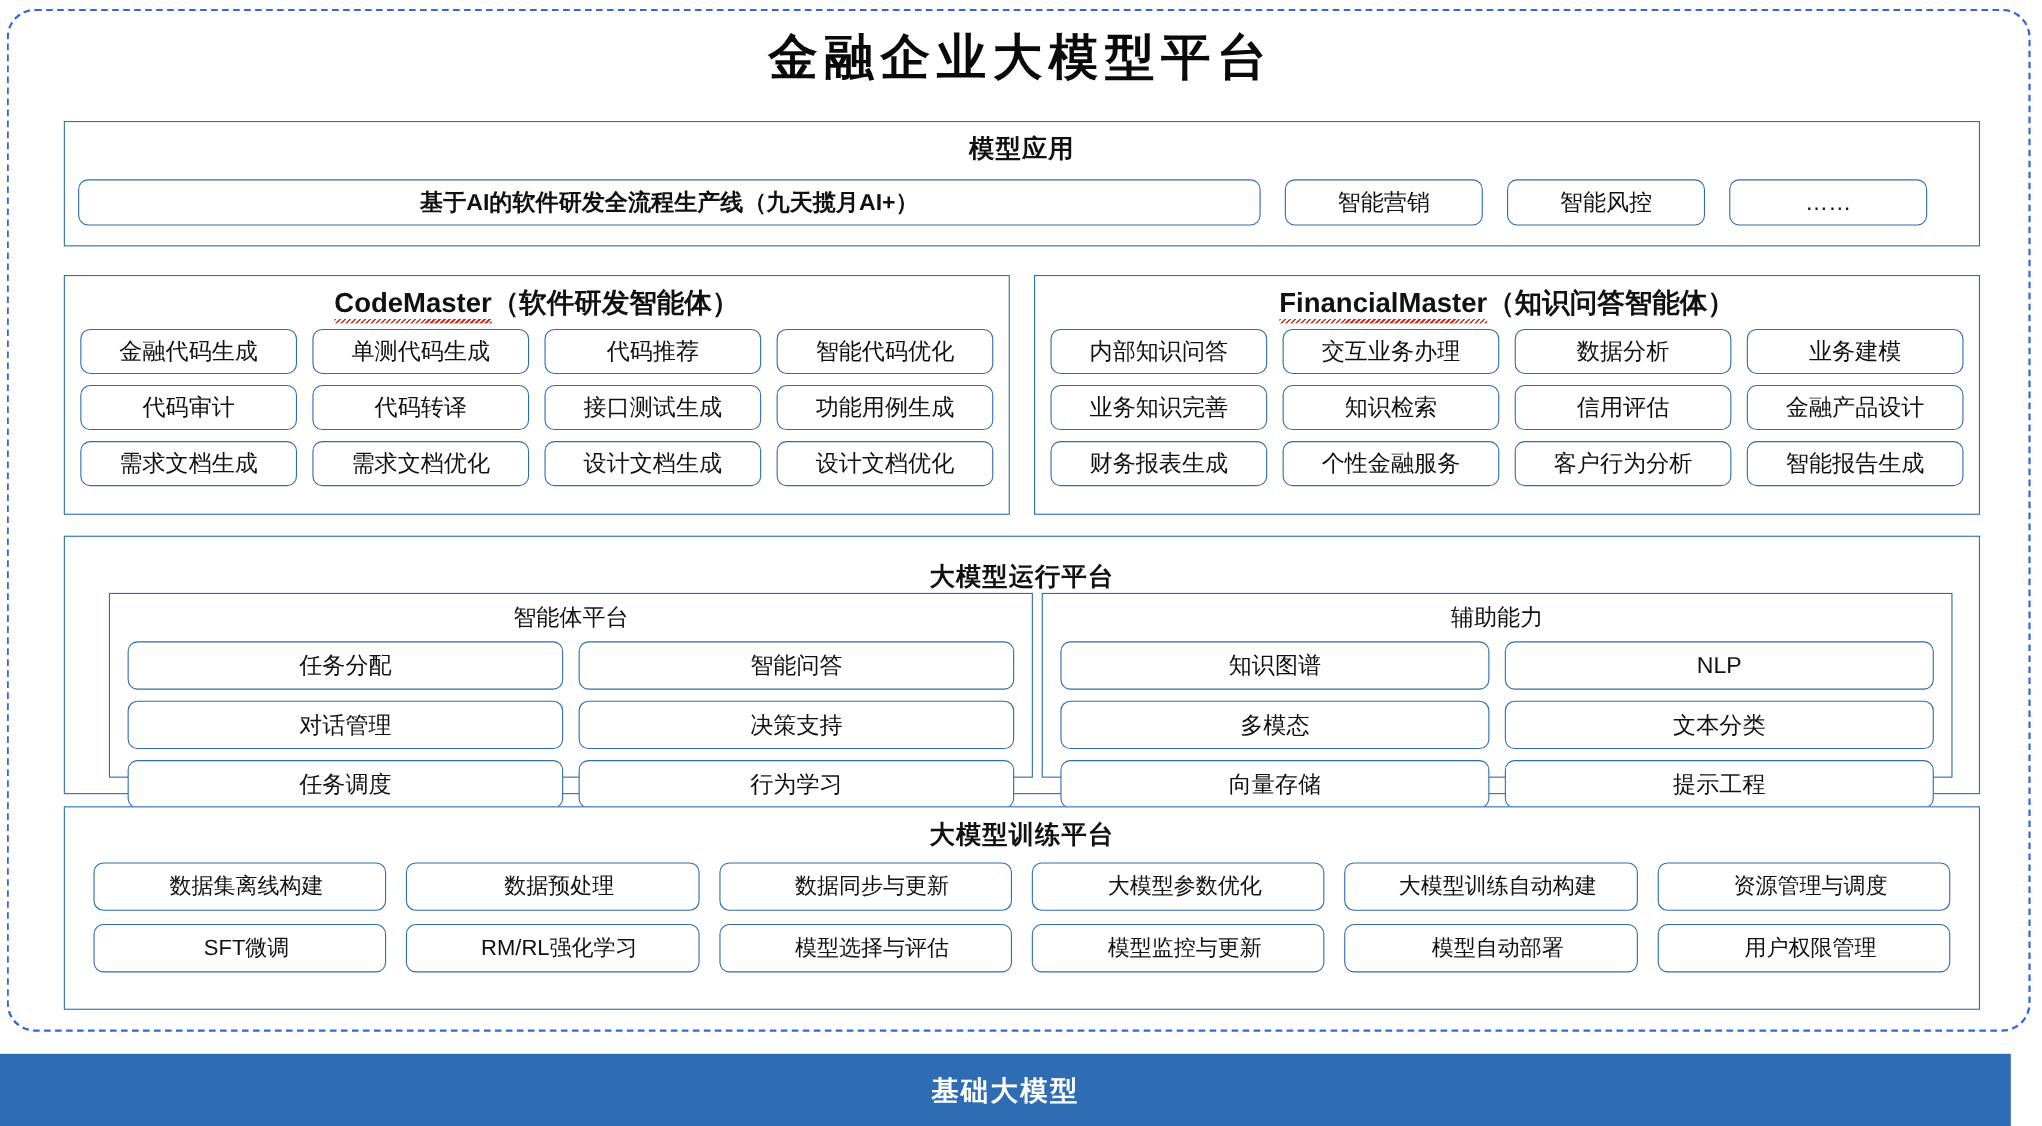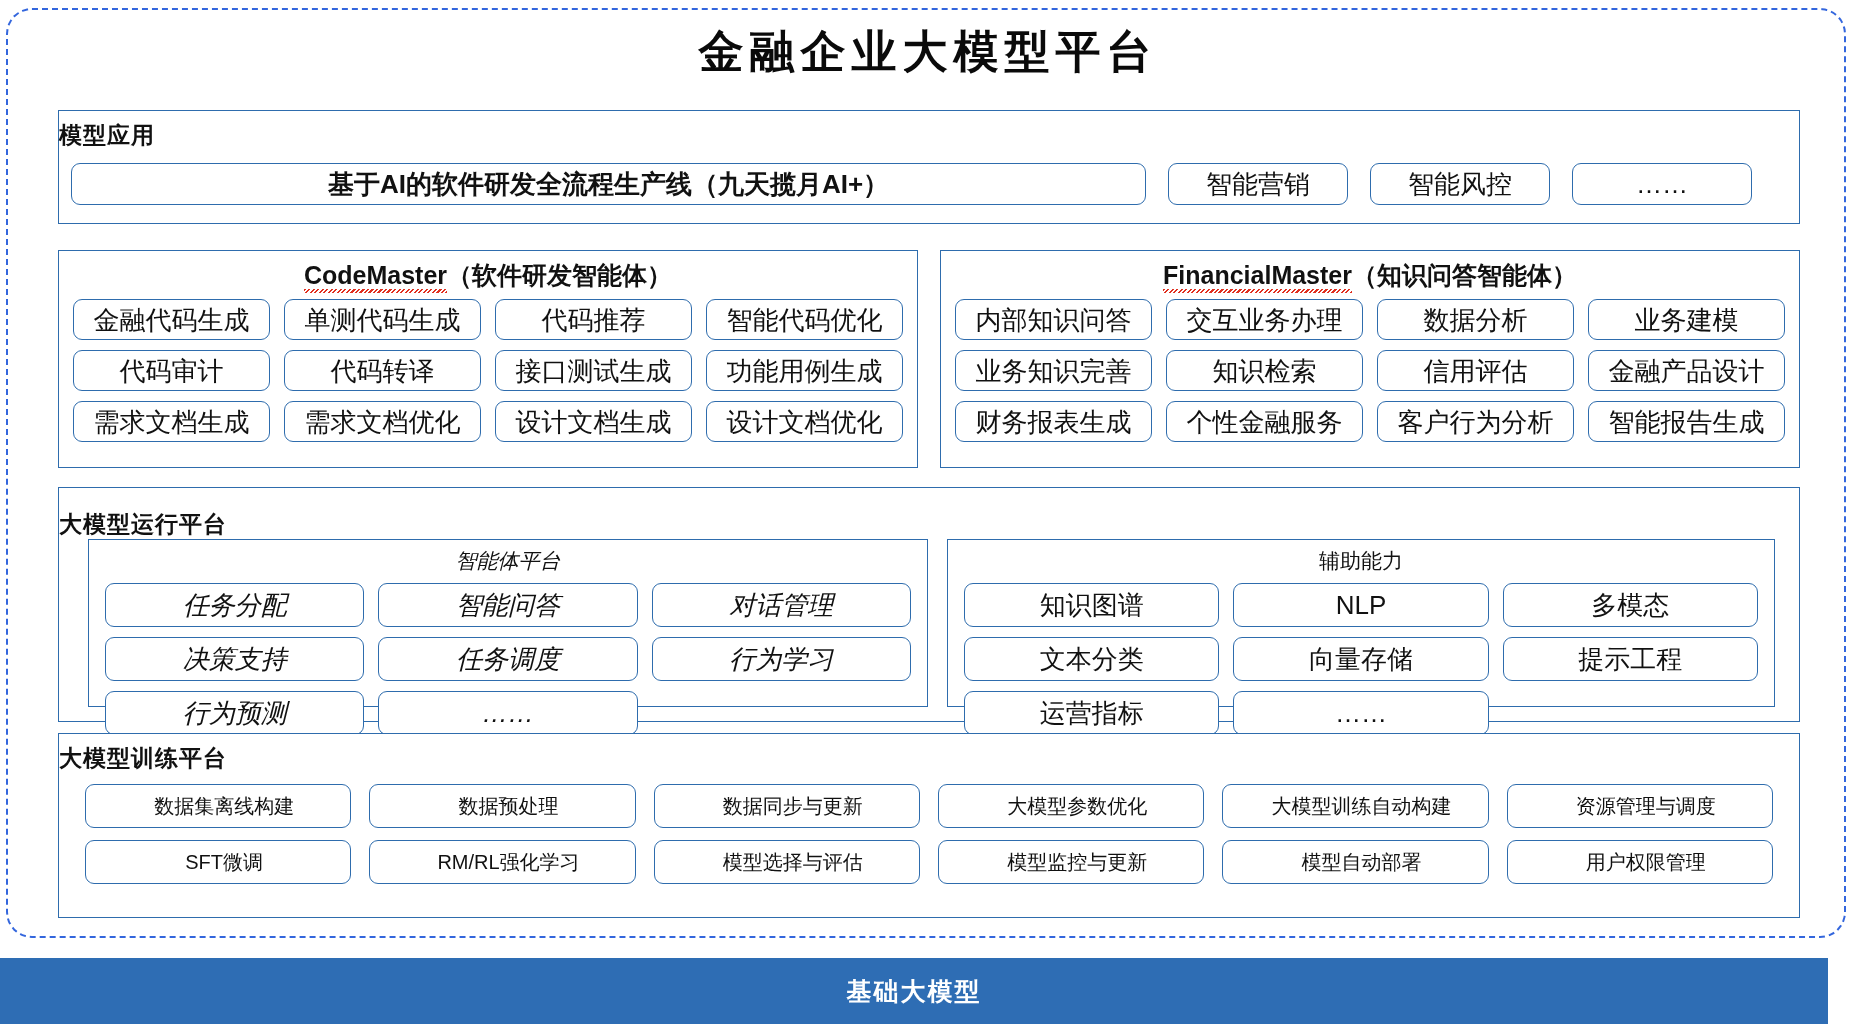--- a/index.html
+++ b/index.html
@@ -48,20 +48,21 @@
 
   
   .panel {
     position: absolute;
     box-sizing: border-box;
     border: 1.6px solid #2e6cad;
     background: #ffffff;
   }
 
   .section-title {
+    text-align: center;
     font-size: 23px;
     font-weight: 700;
     color: #111111;
     letter-spacing: 1px;
   }
 
   .sub-title {
     text-align: center;
     font-size: 21px;
     font-weight: 400;
@@ -95,21 +96,21 @@
 
   
   .pill {
     box-sizing: border-box;
     border: 1.5px solid #2e6cad;
     border-radius: 9px;
     background: #ffffff;
     display: flex;
     align-items: center;
     justify-content: center;
-    font-size: 26px;
+    font-size: 21px;
     color: #111111;
     white-space: nowrap;
     line-height: 1;
   }
   .pill.bold {
     font-weight: 700;
   }
 
   .grid {
     display: grid;
@@ -168,29 +169,29 @@
   }
   #runtime-panel > .section-title { margin-top: 21px; }
   .runtime-inner {
     position: absolute;
     top: 51px;
     height: 168px;
     box-sizing: border-box;
     border: 1.4px solid #2e6cad;
     background: #ffffff;
   }
-  #agent-platform-box { left: 29px; width: 840px; font-style: italic; }
+  #agent-platform-box { left: 40px; width: 840px; }
   #aux-capability-box { left: 888px; width: 828px; }
   .runtime-inner .sub-title { margin-top: 7px; }
   .runtime-grid {
     position: absolute;
     left: 16px;
     right: 16px;
     top: 43px;
-    grid-template-columns: repeat(3, 1fr);
+    grid-template-columns: repeat(2, 1fr);
   }
   .runtime-grid .pill { height: 44px; }
 
   
   #training-panel {
     left: 58px;
     top: 733px;
     width: 1742px;
     height: 185px;
   }

